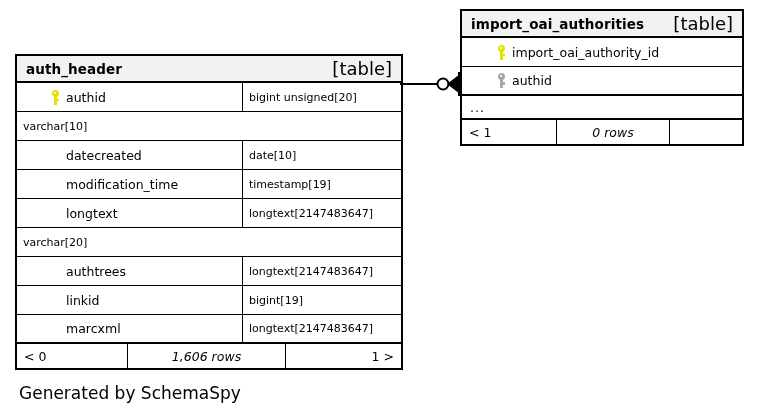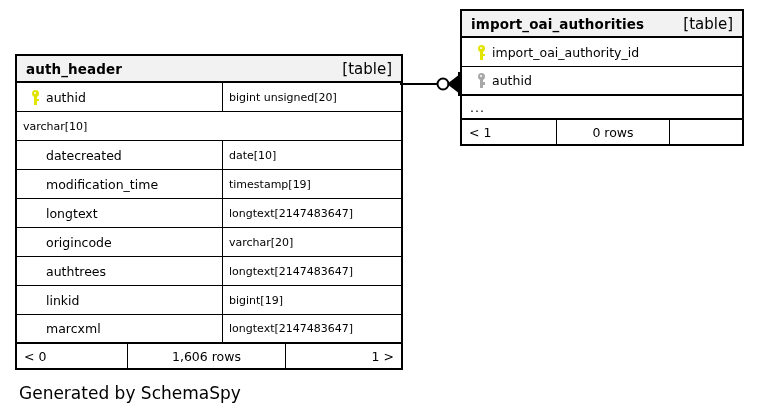--- a/index.html
+++ b/index.html
@@ -41,41 +41,42 @@
     padding: 0 9px;
     height: 27px;
   }
   .entity-title {
     font-weight: bold;
     font-size: 13.5px;
     letter-spacing: 0.1px;
     white-space: nowrap;
   }
   .entity-kind {
-    font-size: 15px;
+    font-size: 18px;
     white-space: nowrap;
   }
 
   .row {
     display: flex;
     align-items: stretch;
     border-bottom: 1.5px solid #000000;
     box-sizing: border-box;
     height: 29px;
   }
   .row.last-col-row { border-bottom: 2px solid #000000; }
 
   .cell-name {
     display: flex;
     align-items: center;
     box-sizing: border-box;
     padding-left: 7px;
     font-size: 12.5px;
     white-space: nowrap;
     overflow: hidden;
+    margin-left: 20px;
   }
   .cell-type {
     display: flex;
     align-items: center;
     box-sizing: border-box;
     padding-left: 6px;
     font-size: 11px;
     white-space: nowrap;
     overflow: hidden;
   }
@@ -171,20 +172,21 @@
     white-space: nowrap;
   }
   .footer .fcell.prev {
     justify-content: flex-start;
     padding-left: 7px;
     border-right: 1.5px solid #000000;
   }
   .footer .fcell.count {
     justify-content: center;
     border-right: 1.5px solid #000000;
+    font-style: italic;
   }
   .footer .fcell.next {
     justify-content: flex-end;
     padding-right: 7px;
   }
 
   #table-auth-header .footer .prev  { width: 111px; }
   #table-auth-header .footer .count { width: 158px; }
   #table-auth-header .footer .next  { flex: 1 1 auto; }
 
@@ -259,24 +261,20 @@
 
     <div class="row">
       <div class="cell-name">
         <span class="key-slot"></span>
         <span class="name-text">longtext</span>
       </div>
       <div class="cell-type">longtext[2147483647]</div>
     </div>
 
     <div class="row">
-      <div class="cell-name">
-        <span class="key-slot"></span>
-        <span class="name-text">origincode</span>
-      </div>
       <div class="cell-type">varchar[20]</div>
     </div>
 
     <div class="row">
       <div class="cell-name">
         <span class="key-slot"></span>
         <span class="name-text">authtrees</span>
       </div>
       <div class="cell-type">longtext[2147483647]</div>
     </div>

